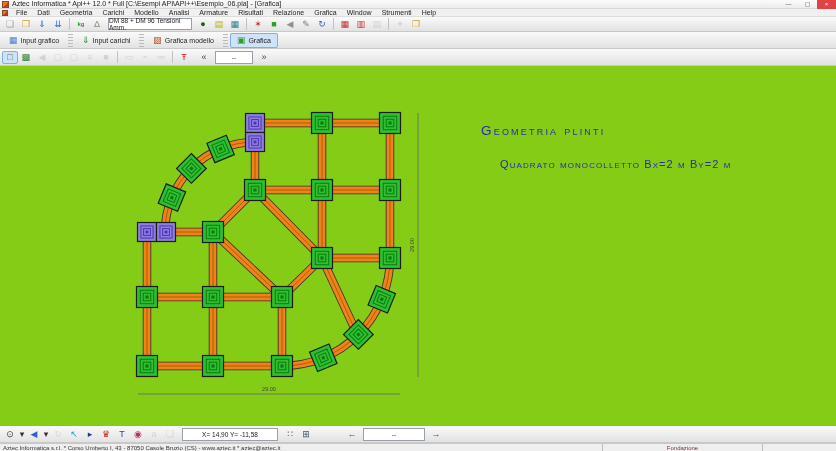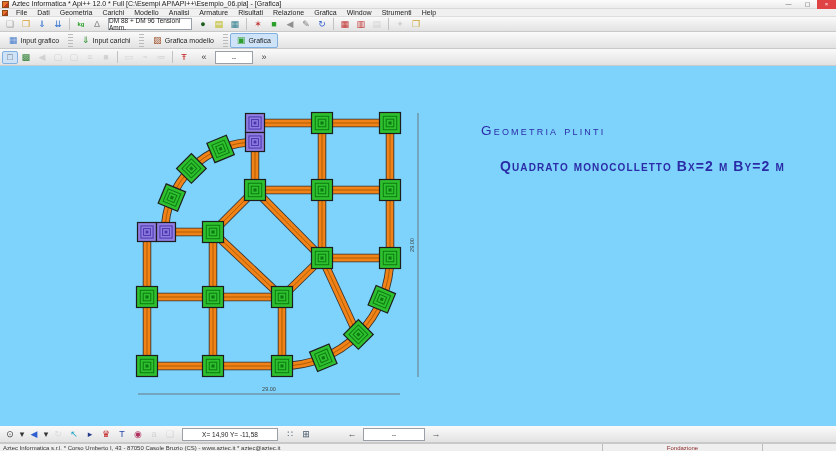--- a/index.html
+++ b/index.html
@@ -54,26 +54,26 @@
   .tab { display:inline-flex; align-items:center; gap:3px; height:15px; padding:0 6px;
     border:1px solid transparent; border-radius:2px; font-size:7px; color:#222; cursor:default; }
   .tab .g { font-size:9px; line-height:9px; }
   .tab.active { background:#cfe3f8; border-color:#7fb0e0; }
 
   .coordbox { background:#fff; border:1px solid #9aa0a8; height:13px; width:96px;
     display:flex; align-items:center; justify-content:center;
     font-size:6.5px; color:#222; margin:0 4px; }
 
   
-  .canvas { position:absolute; left:0; top:66px; width:836px; height:360px; background:#7dd3fc; }
+  .canvas { position:absolute; left:0; top:66px; width:836px; height:360px; background:#84cc16; }
   .canvas svg { position:absolute; left:0; top:0; }
   .geo-title { position:absolute; left:481px; top:57px; font-variant:small-caps;
     font-size:13.5px; letter-spacing:2.2px; color:#2b2ba6; font-weight:500; white-space:nowrap; }
-  .geo-line { position:absolute; font-variant:small-caps; font-size:14px;
-    letter-spacing:1.1px; color:#2b2ba6; font-weight:700; white-space:nowrap; }
+  .geo-line { position:absolute; font-variant:small-caps; font-size:11px;
+    letter-spacing:1.1px; color:#2b2ba6; font-weight:400; white-space:nowrap; }
   #geo-line1 { left:500px; top:92px; }
   #geo-line2 { left:500px; top:111px; }
 
   
   .statusbar { position:absolute; left:0; top:443px; width:836px; height:8px;
     background:#efefef; border-top:1px solid #c8c8c8; display:flex; align-items:center;
     font-size:6px; color:#333; }
   .status-company { flex:1 1 auto; padding-left:3px; white-space:nowrap; overflow:hidden; }
   .status-cell { border-left:1px solid #bdbdbd; height:8px; display:flex;
     align-items:center; justify-content:center; }

